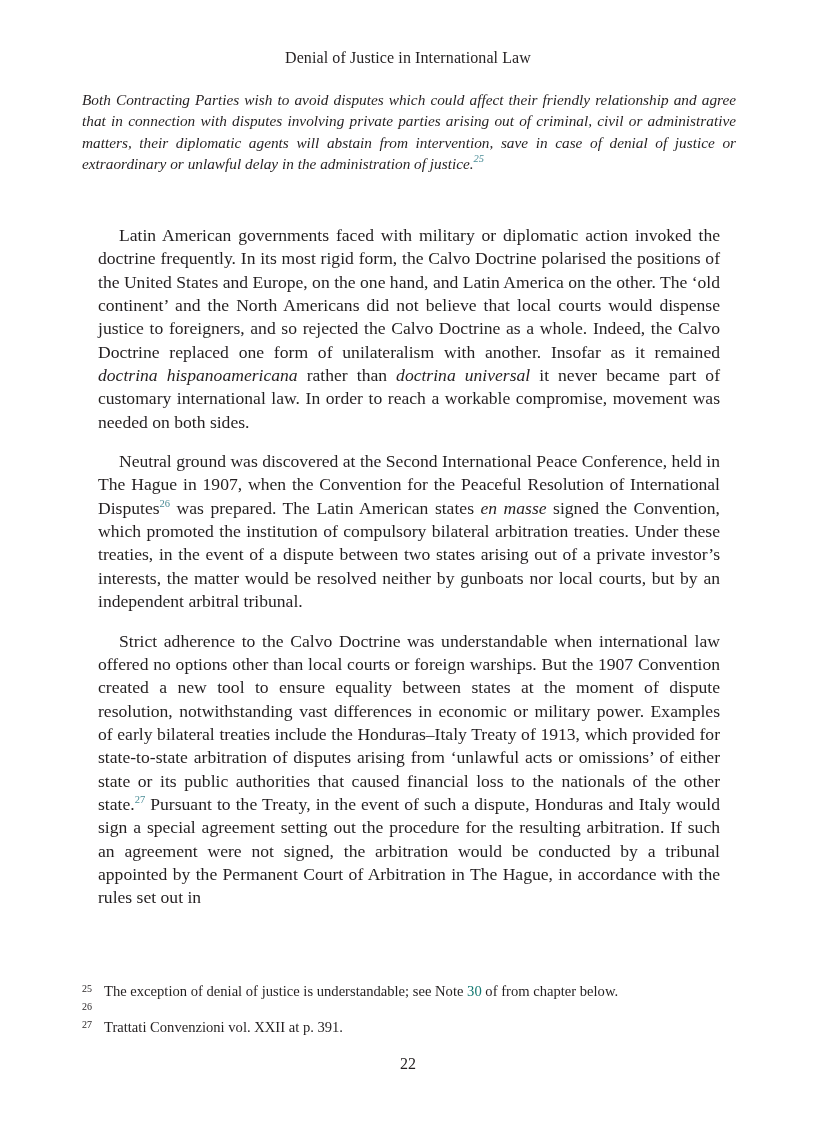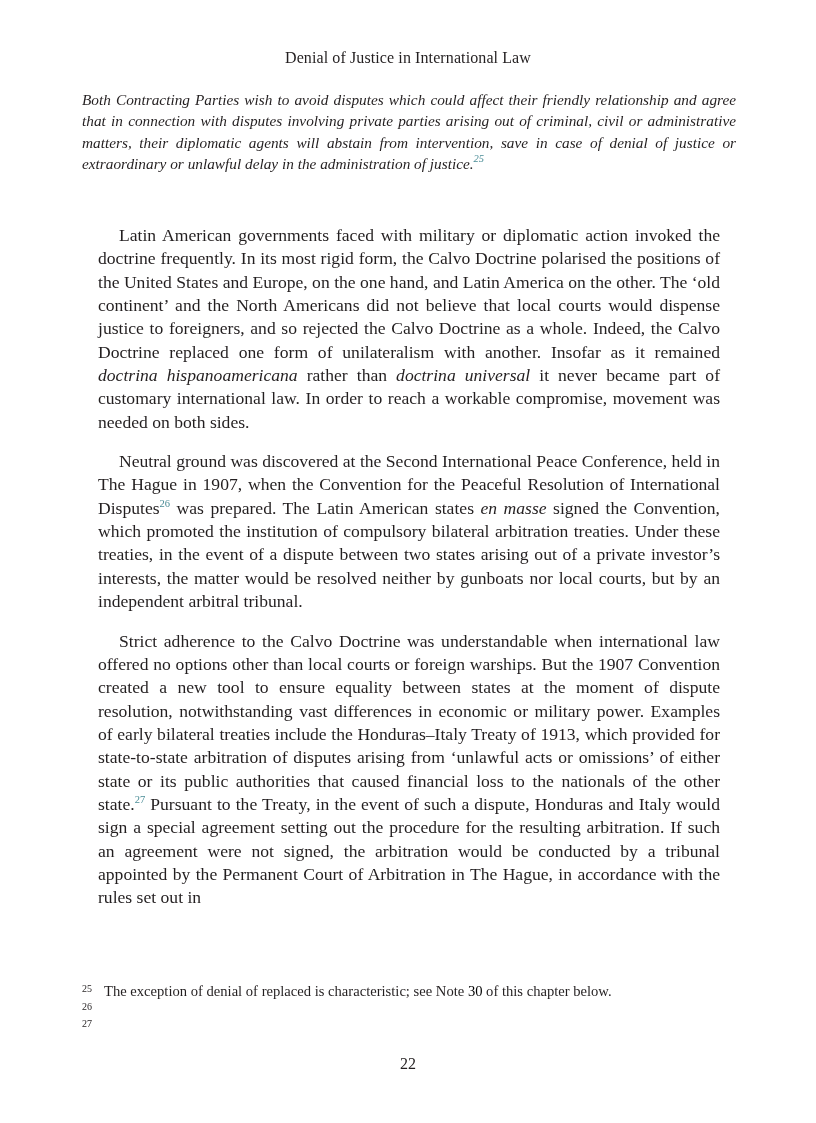--- a/index.html
+++ b/index.html
@@ -68,21 +68,21 @@
     white-space: nowrap;
   }
   .fn-num {
     display: inline-block;
     width: 22px;
     font-size: 10px;
     position: relative;
     top: -4px;
   }
   .fn-link {
-    color: #000000;
+    color: #0f766e;
   }
   .page-number {
     position: absolute;
     top: 1055px;
     left: 0;
     width: 816px;
     text-align: center;
     font-size: 16px;
   }
   i { font-style: italic; }
@@ -98,23 +98,24 @@
 
 <div class="body-text">
   <p><span>Latin American governments faced with military or diplomatic action invoked the doctrine frequently. In its most rigid form, the Calvo Doctrine polarised the positions of the United States and Europe, on the one hand, and Latin America on the other. The ‘old continent’ and the North Americans did not believe that local courts would dispense justice to foreigners, and so rejected the Calvo Doctrine as a whole. Indeed, the Calvo Doctrine replaced one form of unilateralism with another. Insofar as it remained </span><i>doctrina hispanoamericana</i><span> rather than </span><i>doctrina universal</i><span> it never became part of customary international law. In order to reach a workable compromise, movement was needed on both sides.</span></p>
   <p><span>Neutral ground was discovered at the Second International Peace Conference, held in The Hague in 1907, when the Convention for the Peaceful Resolution of International Disputes</span><sup class="fn-ref">26</sup><span> was prepared. The Latin American states </span><i>en masse</i><span> signed the Convention, which promoted the institution of compulsory bilateral arbitration treaties. Under these treat­ies, in the event of a dispute between two states arising out of a private investor’s interests, the matter would be resolved neither by gunboats nor local courts, but by an independent arbitral tribunal.</span></p>
   <p><span>Strict adherence to the Calvo Doctrine was understandable when inter­national law offered no options other than local courts or foreign warships. But the 1907 Convention created a new tool to ensure equality between states at the moment of dispute resolution, notwithstanding vast differences in economic or military power. Examples of early bilateral treaties include the Honduras–Italy Treaty of 1913, which provided for state-to-state arbitration of disputes arising from ‘unlawful acts or omissions’ of either state or its public authorities that caused financial loss to the nationals of the other state.</span><sup class="fn-ref">27</sup><span> Pursuant to the Treaty, in the event of such a dispute, Honduras and Italy would sign a special agreement setting out the proce­dure for the resulting arbitration. If such an agreement were not signed, the arbitration would be conducted by a tribunal appointed by the Permanent Court of Arbitration in The Hague, in accordance with the rules set out in</span></p>
 </div>
 
 <div class="footnotes">
   <div class="fn-row">
     <span class="fn-num">25</span>
-    <span><span>The exception of denial of replaced is characteristic; see Note </span><span class="fn-link">30</span><span> of this chapter below.</span></span>
+    <span><span>The exception of denial of justice is understandable; see Note </span><span class="fn-link">30</span><span> of from chapter below.</span></span>
   </div>
   <div class="fn-row">
     <span class="fn-num">26</span>
   </div>
   <div class="fn-row">
     <span class="fn-num">27</span>
+    <span>Trattati Convenzioni vol. XXII at p. 391.</span>
   </div>
 </div>
 
 <div class="page-number">22</div>
 
 </body></html>

